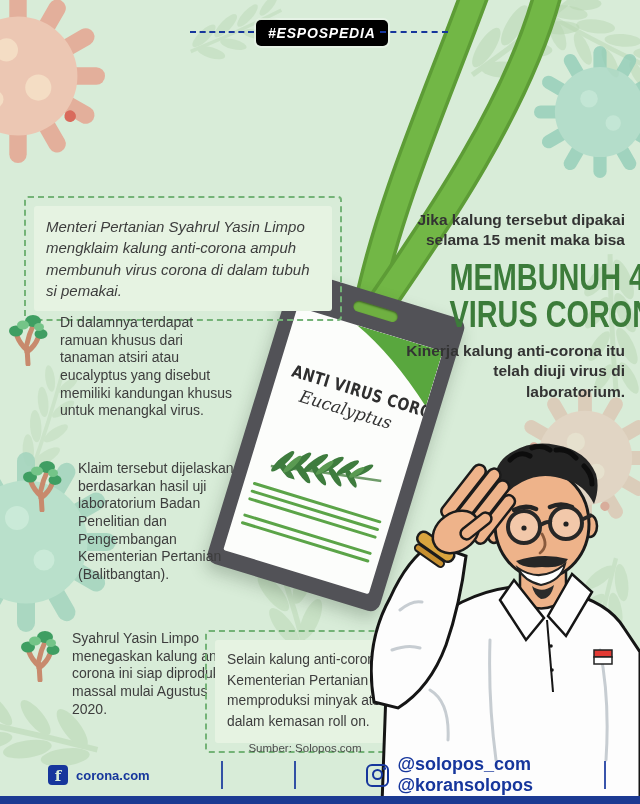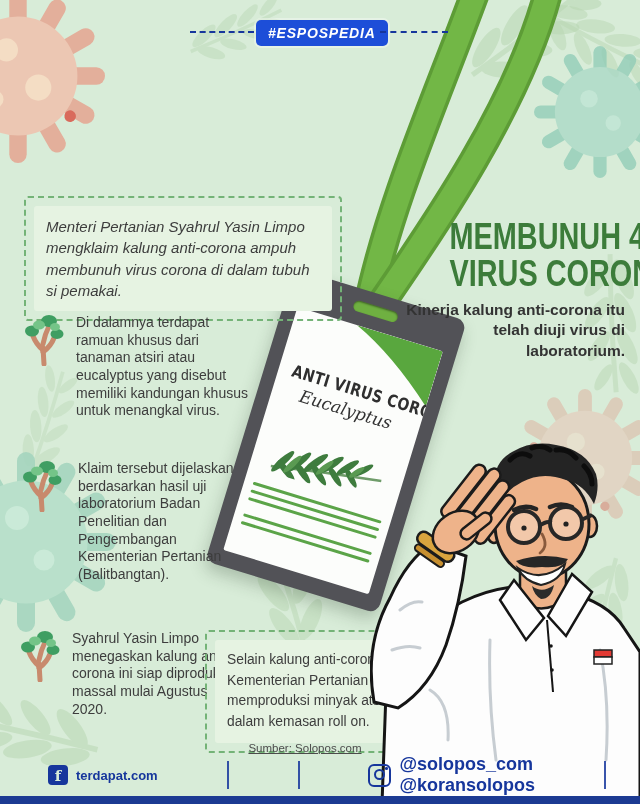--- a/index.html
+++ b/index.html
@@ -3,21 +3,21 @@
 <meta charset="utf-8">
 <style>
   html,body{margin:0;padding:0;background:#ffffff;}
   .canvas{position:relative;width:640px;height:804px;overflow:hidden;
           background:#d8ecd8;font-family:"Liberation Sans",sans-serif;}
   .abs{position:absolute;}
   svg{display:block;}
 
   
   .dash{border-top:2.5px dashed #16369c;height:0;}
-  .badge-pill{background:#1d4ed8;color:#fff;font-weight:bold;font-style:italic;
+  .badge-pill{background:#000000;color:#fff;font-weight:bold;font-style:italic;
     font-size:14px;letter-spacing:.8px;padding:5px 12px;border-radius:5px;
     box-shadow:0 0 0 2px rgba(255,255,255,.35);}
   .title{color:#2c5751;font-weight:bold;font-size:74px;line-height:.9;
     transform:scaleX(.70);transform-origin:left top;white-space:nowrap;
     letter-spacing:-1px;}
 
   
   .dashedbox{border:2px dashed #74b377;border-radius:4px;}
   .innerbox{background:#e6f3e2;border-radius:3px;margin:8px;
     padding:10px 12px;color:#3d3d3d;}
@@ -196,28 +196,29 @@
   <div class="abs dash" style="left:190px;top:31px;width:64px;"></div>
   <div class="abs badge-pill" style="left:256px;top:20px;">#ESPOSPEDIA</div>
   <div class="abs dash" style="left:380px;top:31px;width:68px;"></div>
 
 
   <div class="abs dashedbox" style="left:24px;top:196px;width:314px;">
     <div class="innerbox body-txt" style="font-size:15px;font-style:italic;">Menteri Pertanian Syahrul Yasin Limpo mengklaim kalung anti-corona ampuh membunuh virus corona di dalam tubuh si pemakai.</div>
   </div>
 
   <div class="abs claim-col" style="left:400px;top:210px;">
+    <div class="claim-small">Jika kalung tersebut dipakai selama 15 menit maka bisa</div>
     <div style="margin-top:8px;">
       <div class="claim-big">MEMBUNUH 42%</div>
       <div class="claim-big">VIRUS CORONA.</div>
     </div>
     <div class="claim-small" style="margin-top:8px;">Kinerja kalung anti-corona itu telah diuji virus di laboratorium.</div>
   </div>
 
-  <div class="abs" style="left:24px;top:314px;display:flex;gap:12px;">
+  <div class="abs" style="left:8px;top:314px;display:flex;gap:12px;">
     <svg width="40" height="52" viewBox="0 0 40 52">
       <g stroke="#c88a6d" stroke-width="5" stroke-linecap="round" fill="none">
         <path d="M20,50 L19,34"></path>
           <path d="M19,36 Q12,30 9,22"></path>
         <path d="M19,38 Q27,32 30,24"></path>
           <path d="M19,30 Q21,20 25,12"></path>
       </g>
       <g fill="#3f9e62">
           <ellipse cx="8" cy="17" rx="7" ry="5.5"></ellipse>
           <ellipse cx="25" cy="7" rx="8" ry="6"></ellipse>
@@ -270,21 +271,21 @@
           <ellipse cx="31" cy="13" rx="5" ry="4"></ellipse>
         </g>
     </svg>
     <div class="bullet-txt">Syahrul Yasin Limpo menegaskan kalung anti-corona ini siap diproduksi massal mulai Agustus 2020.</div>
   </div>
 
   <div class="abs dashedbox" style="left:205px;top:630px;width:224px;">
     <div class="innerbox body-txt" style="font-size:13.8px;line-height:1.5;">Selain kalung anti-corona, Kementerian Pertanian juga memproduksi minyak atsiri dalam kemasan roll on.</div>
   </div>
 
-  <div class="abs source-line" style="left:195px;top:742px;width:220px;text-decoration:underline;">Sumber: Solopos.com</div>
+  <div class="abs source-line" style="left:195px;top:742px;width:220px;">Sumber: Solopos.com</div>
 
   <svg class="abs" style="left:370px;top:440px;" width="270" height="364" viewBox="0 0 270 364">
 
     <path d="M12,364 L16,252 Q20,208 48,186 L92,162 Q120,148 152,146 L196,152 Q238,162 254,188 L270,212 L270,364 Z" fill="#fdfdfd" stroke="#151515" stroke-width="3"></path>
 
     <path d="M4,262 Q-6,205 20,158 Q38,118 62,104 L96,116 Q90,165 76,205 Q60,248 28,268 Z" fill="#fdfdfd" stroke="#151515" stroke-width="3"></path>
     <path d="M30,170 Q42,160 52,162 M22,210 Q38,204 50,208 M60,250 Q80,262 78,300 M120,200 Q118,260 126,320 M230,210 Q240,260 236,320" stroke="#c7cdd2" stroke-width="3" fill="none" stroke-linecap="round"></path>
 
     <g transform="rotate(35 64 111)">
       <rect x="42" y="100" width="42" height="13" rx="6" fill="#d9a43e" stroke="#1c1c1c" stroke-width="2.5"></rect>
@@ -334,21 +335,21 @@
         <rect x="88" y="34" width="12.5" height="58" rx="6"></rect>
       </g>
       <ellipse cx="70" cy="100" rx="25" ry="19" transform="rotate(-35 70 100)"></ellipse>
       <rect x="84" y="76" width="12" height="36" rx="6" transform="rotate(52 90 94)"></rect>
     </g>
   </svg>
 
   <div class="abs footer">
     <div class="f-item">
       <div class="fb-box">f</div>
-      <span>terdapat.com</span>
+      <span>corona.com</span>
     </div>
     <div class="f-sep"></div>
     <div class="f-sep"></div>
     <div class="f-item">
       <div class="ig-box">
         <div class="lens"></div>
           <div class="dot"></div>
       </div>
       <div class="ig-text">
         <div>@solopos_com</div>

